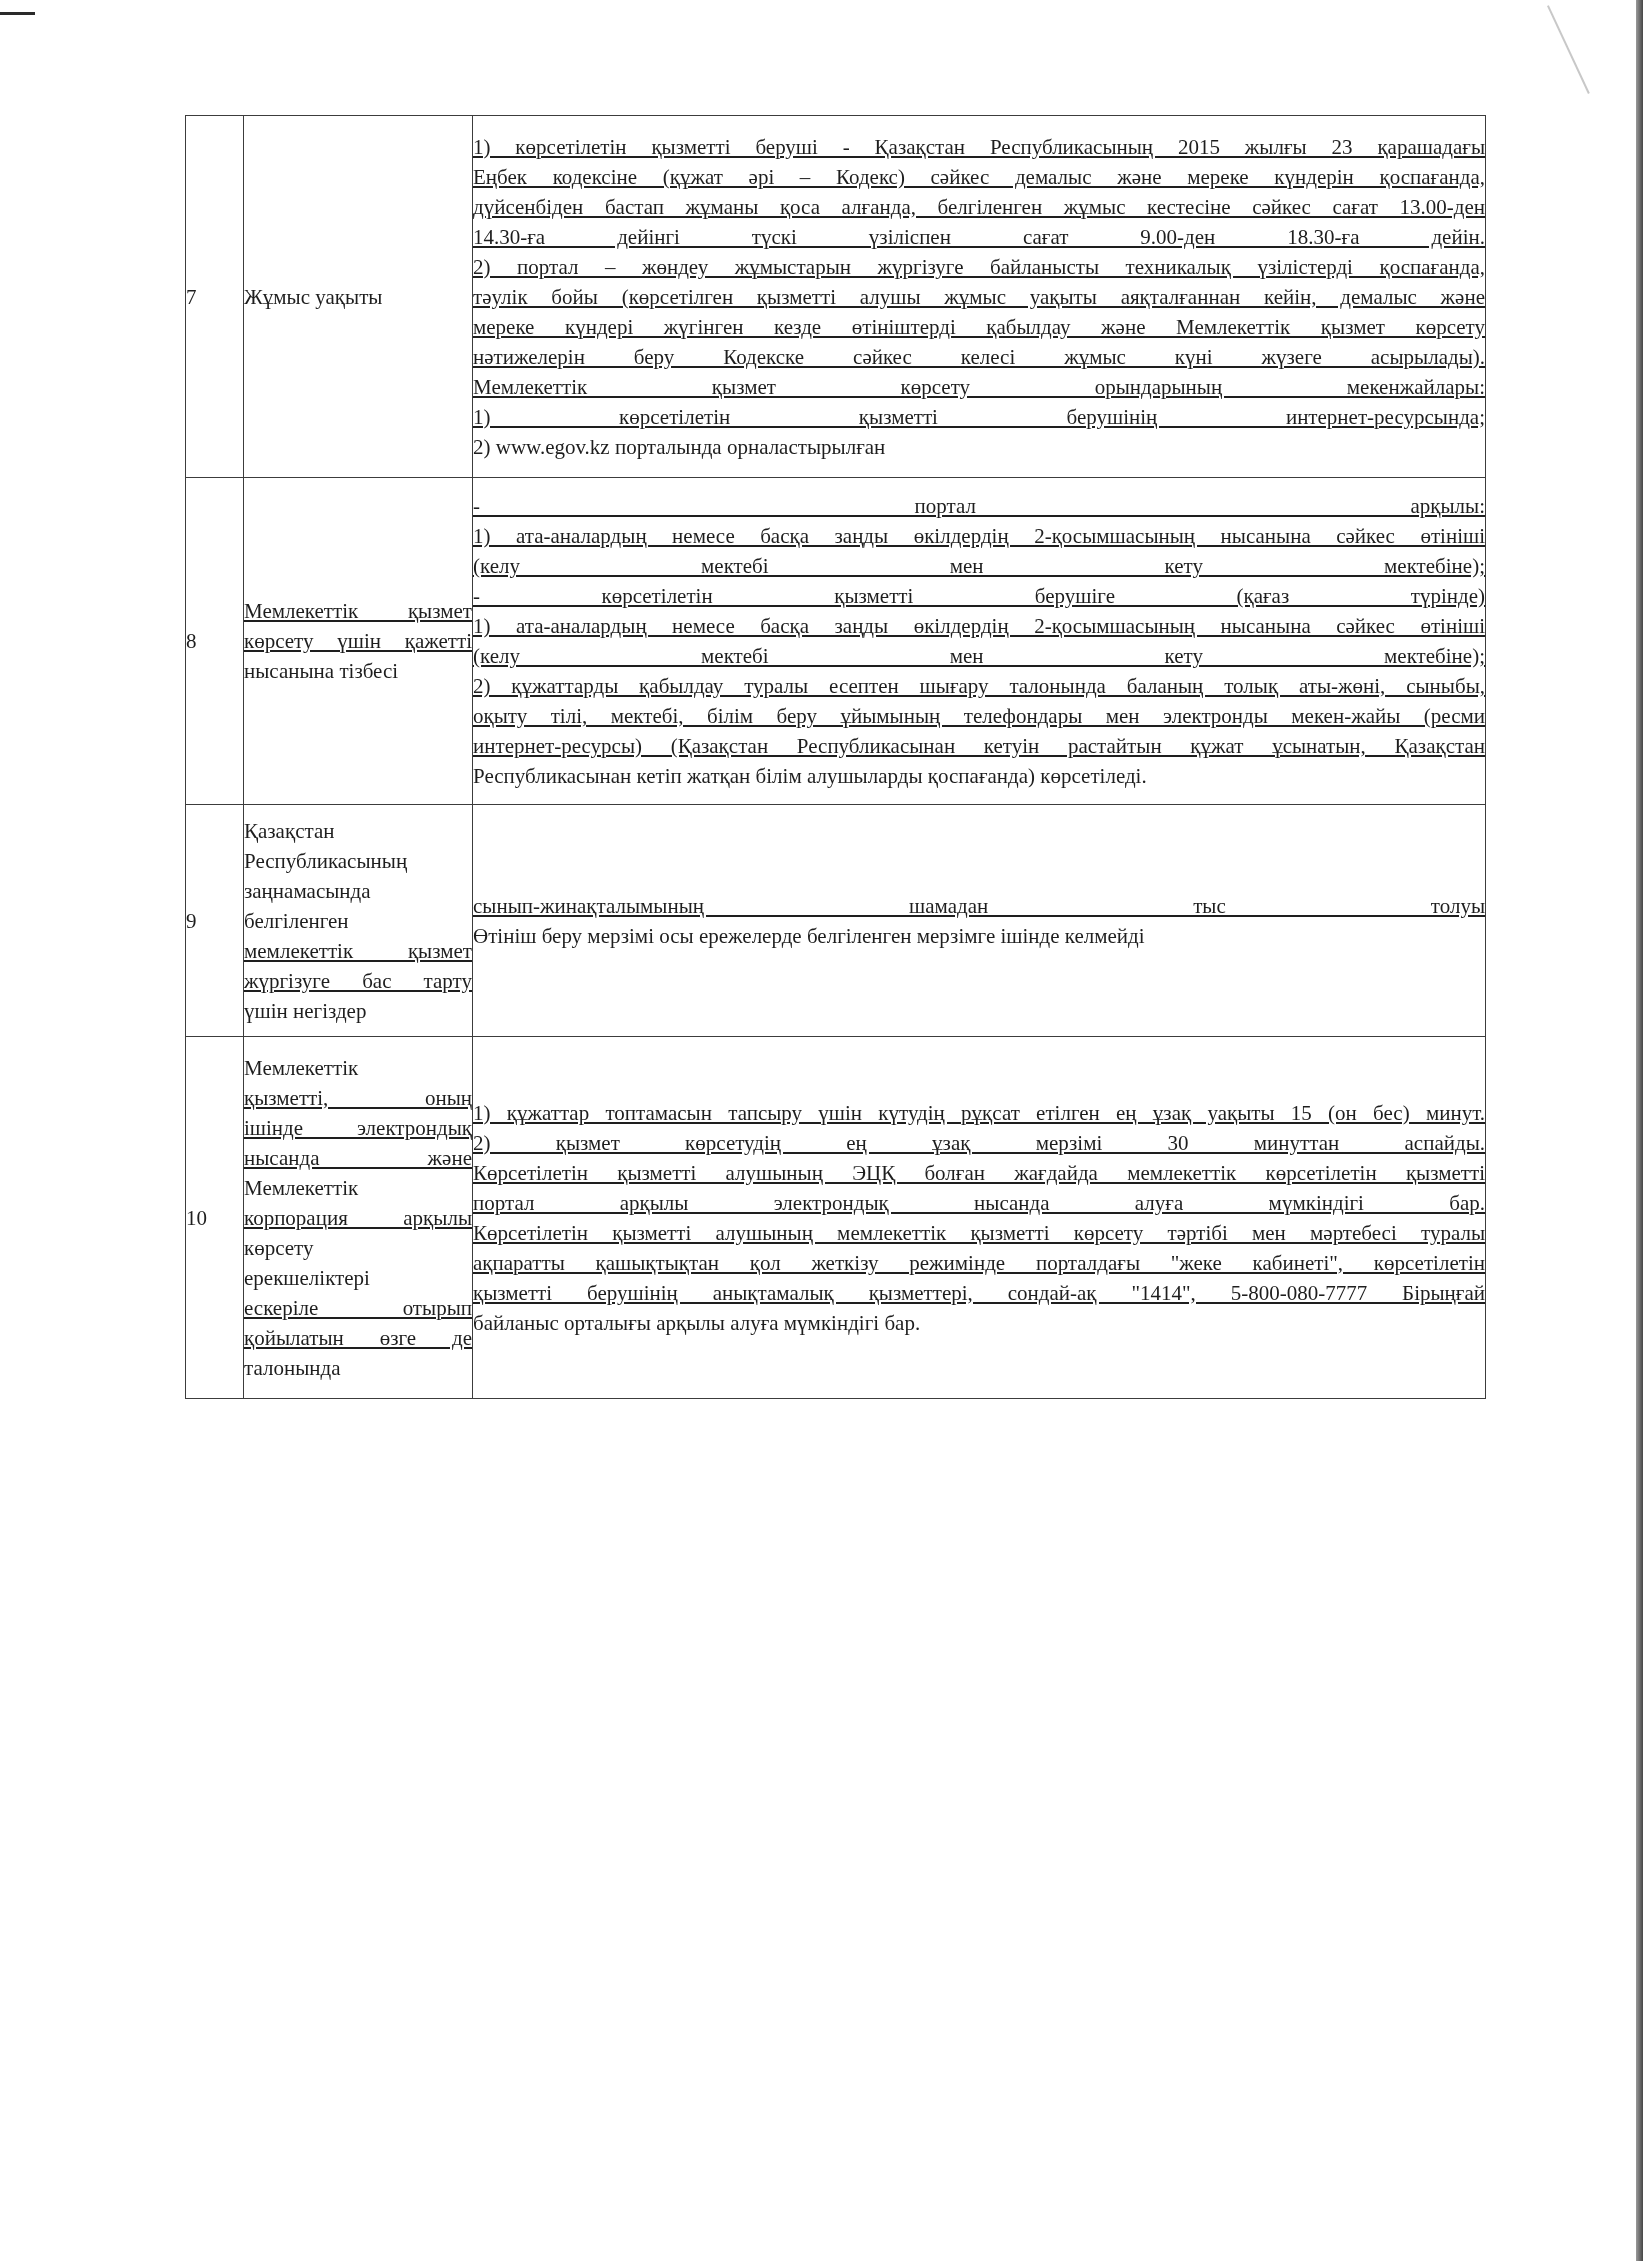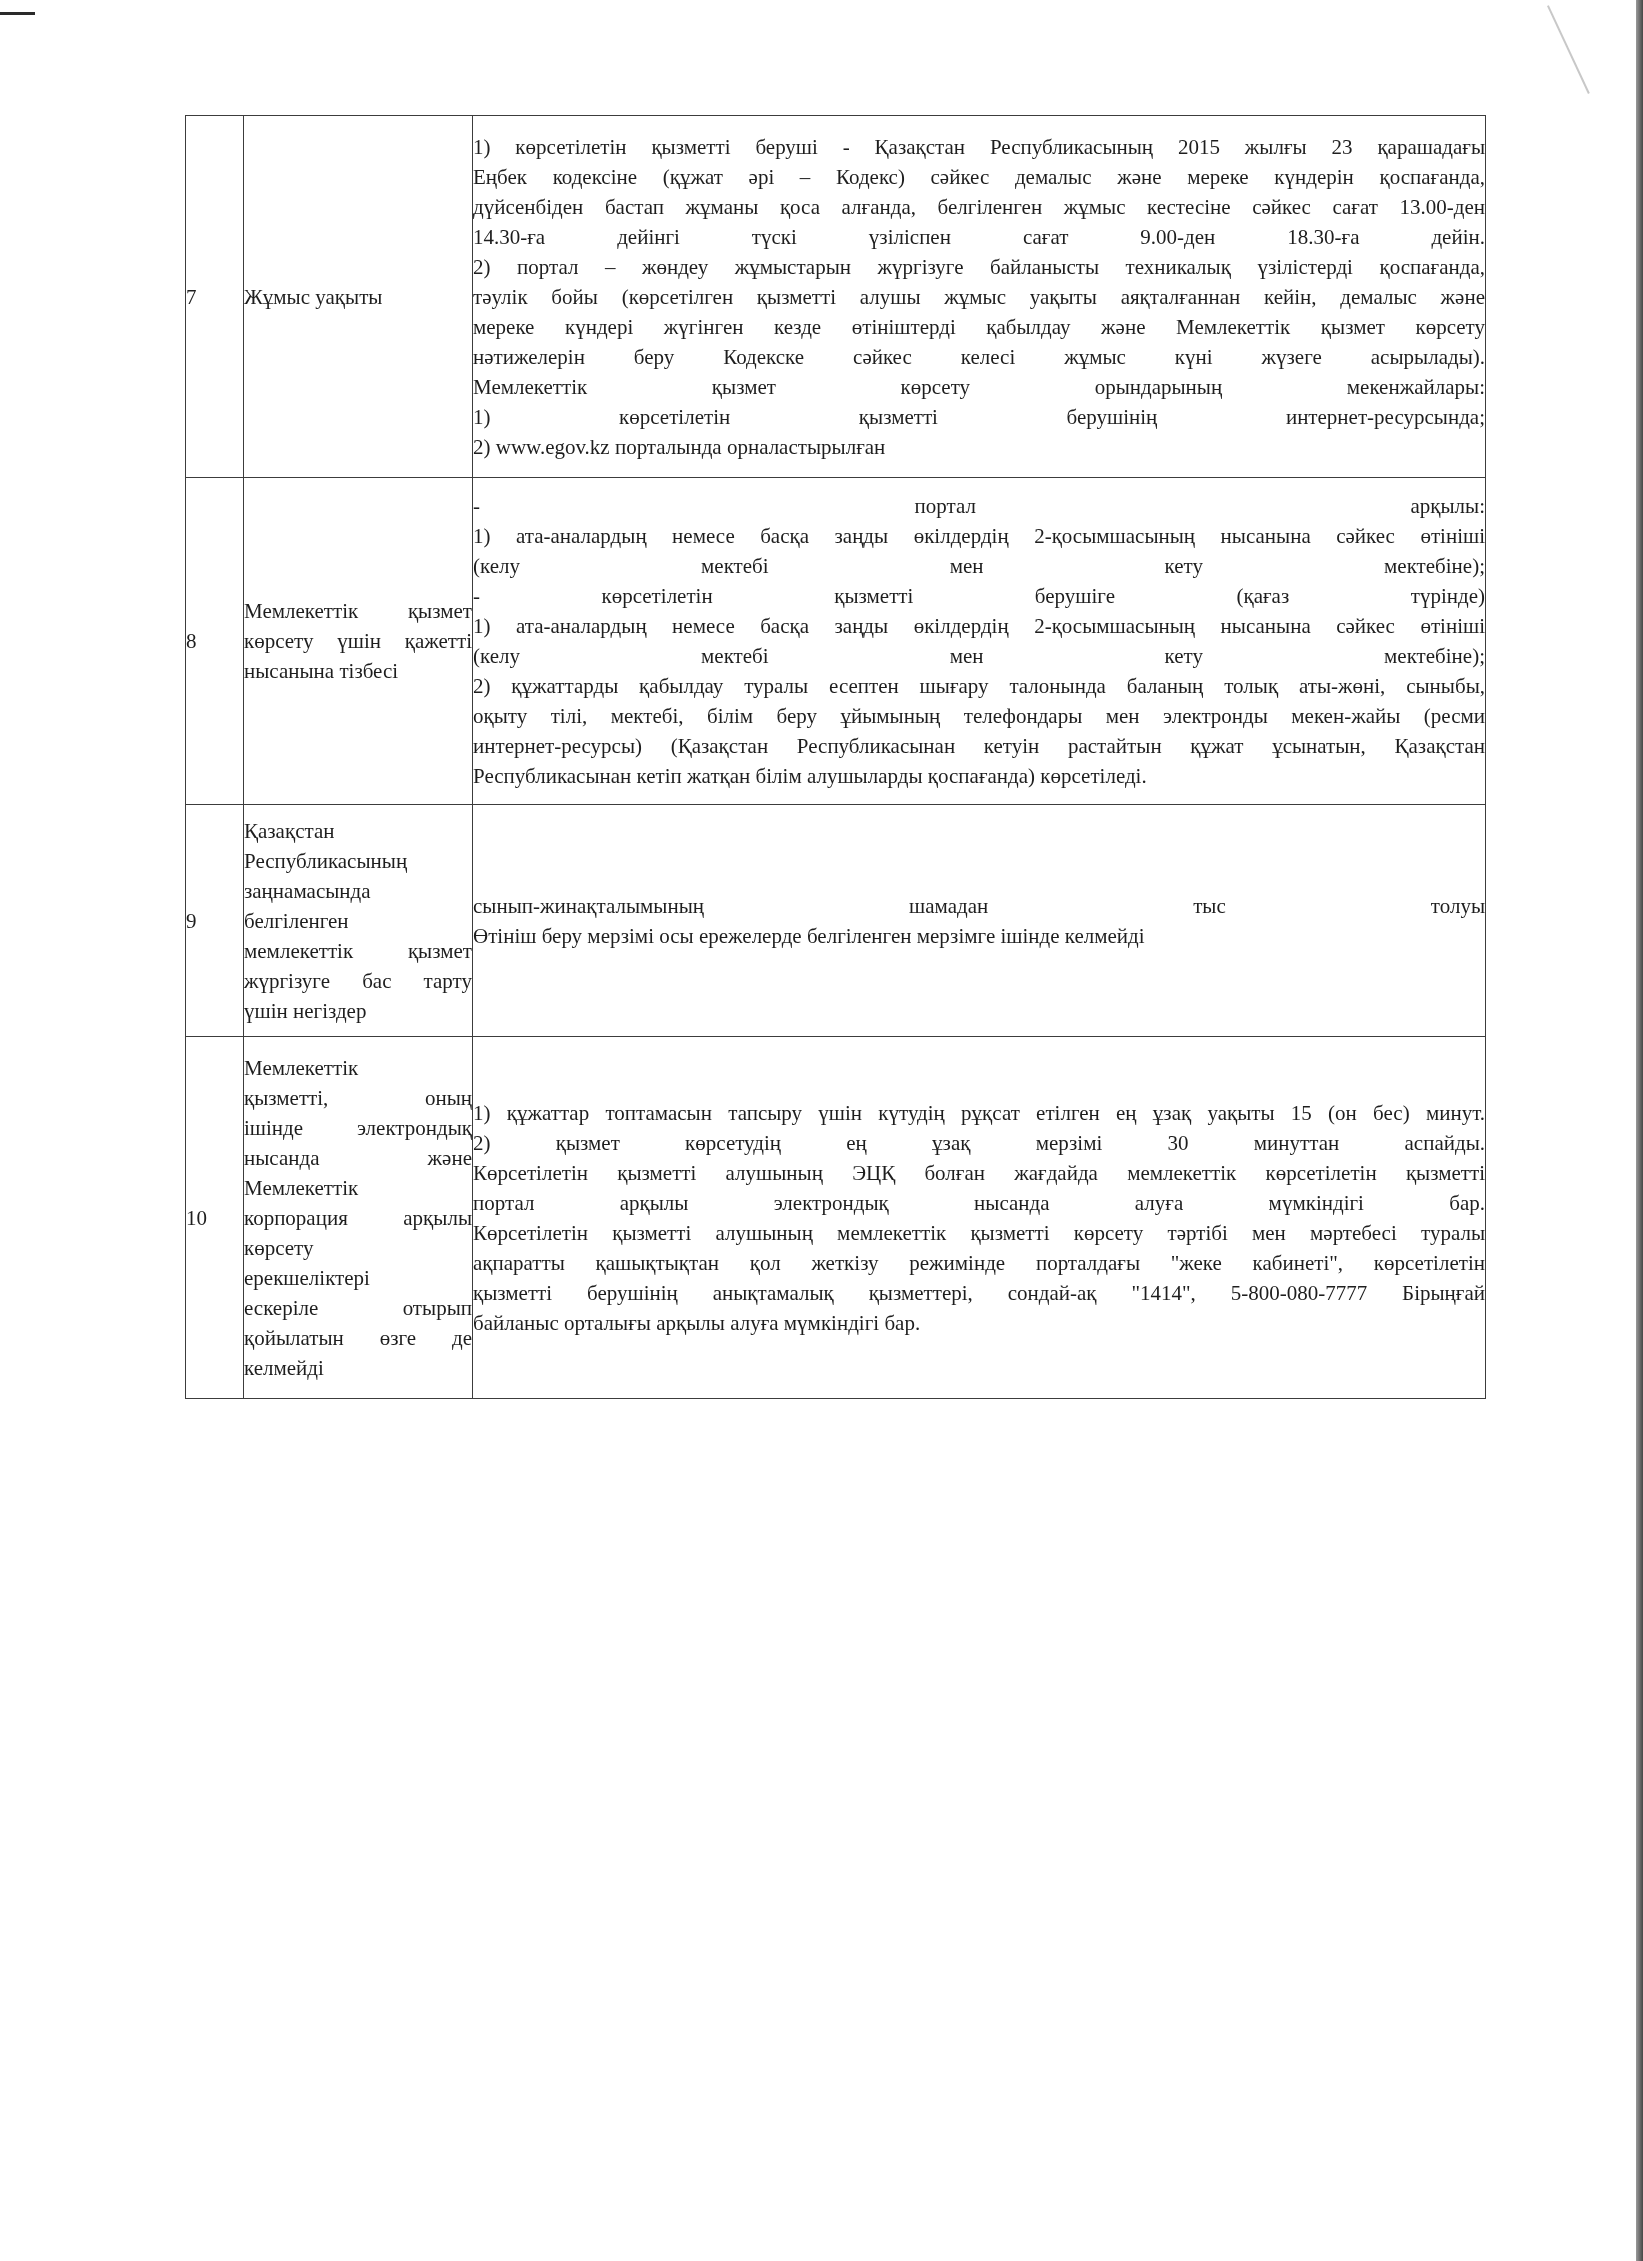--- a/index.html
+++ b/index.html
@@ -28,21 +28,21 @@
     border: 1.3px solid #3c3c3c; vertical-align: middle; padding: 0;
     font-size: 21px; line-height: 30px;
   }
   col.c-num { width: 58px; }
   col.c-label { width: 229px; }
   col.c-content { width: 1013px; }
   td.num { padding-left: 2.6px; vertical-align: middle; }
   td.label { padding: 1.3px 2.6px 1.3px 3.9px; text-align: justify; }
   td.content { padding: 2.6px 3.9px 5.2px 5.2px; text-align: justify; }
   .line { display: block; text-align: justify; text-align-last: left; }
-  .line.spread { text-align-last: justify; }
+  .line.spread { text-align-last: justify; text-decoration: underline; }
   .row7 { height: 362px; }
   .row8 { height: 327px; }
   .row9 { height: 232px; }
   .row10 { height: 362px; }
   .label-lines .line { text-align-last: left; }
   .label-lines .line.spread { text-align-last: justify; }
   .label9 { vertical-align: top; padding-top: 0; margin-left: 42px; }
 </style>
 </head>
 <body>
@@ -123,21 +123,21 @@
         <span class="line">Мемлекеттік</span>
         <span class="line spread">қызметті, оның</span>
         <span class="line spread">ішінде электрондық</span>
         <span class="line spread">нысанда және</span>
         <span class="line">Мемлекеттік</span>
         <span class="line spread">корпорация арқылы</span>
         <span class="line">көрсету</span>
         <span class="line">ерекшеліктері</span>
         <span class="line spread">ескеріле отырып</span>
         <span class="line spread">қойылатын өзге де</span>
-        <span class="line">келмейді</span>
+        <span class="line">талонында</span>
       </td>
       <td class="content">
         <span class="line spread">1) құжаттар топтамасын тапсыру үшін күтудің рұқсат етілген ең ұзақ уақыты 15 (он бес) минут.</span>
         <span class="line spread">2) қызмет көрсетудің ең ұзақ мерзімі 30 минуттан аспайды.</span>
         <span class="line spread">Көрсетілетін қызметті алушының ЭЦҚ болған жағдайда мемлекеттік көрсетілетін қызметті</span>
         <span class="line spread">портал арқылы электрондық нысанда алуға мүмкіндігі бар.</span>
         <span class="line spread">Көрсетілетін қызметті алушының мемлекеттік қызметті көрсету тәртібі мен мәртебесі туралы</span>
         <span class="line spread">ақпаратты қашықтықтан қол жеткізу режимінде порталдағы "жеке кабинеті", көрсетілетін</span>
         <span class="line spread">қызметті берушінің анықтамалық қызметтері, сондай-ақ "1414", 5-800-080-7777 Бірыңғай</span>
         <span class="line">байланыс орталығы арқылы алуға мүмкіндігі бар.</span>

